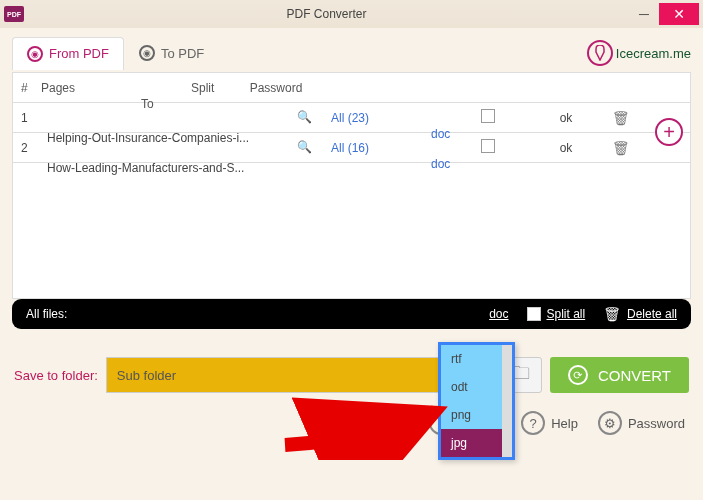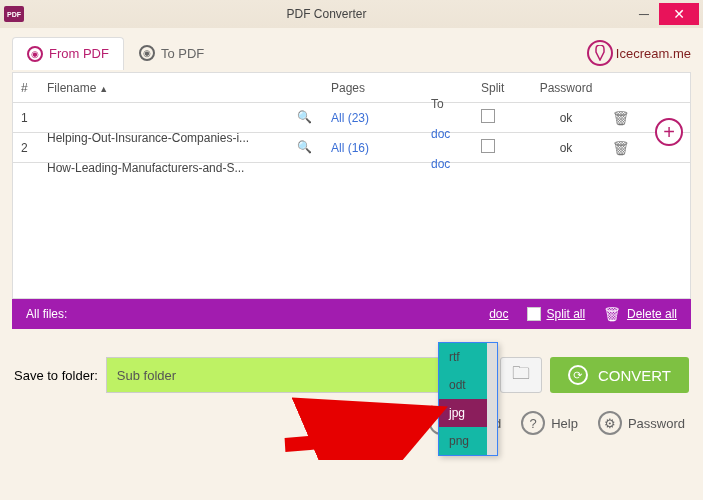--- a/index.html
+++ b/index.html
@@ -10,21 +10,21 @@
 .title { flex: 1; text-align: center; color: #444; font-size: 12px; }
 .win-btns { display: flex; }
 .win-btn { width: 30px; height: 22px; display: flex; align-items: center; justify-content: center; font-size: 14px; color: #555; }
 .win-close { background: #e8135a; color: white; width: 40px; }
 
 .tabs-row { display: flex; align-items: center; padding: 6px 12px 0 12px; height: 44px; background: #f8f2e8; }
 .tab { display: flex; align-items: center; gap: 6px; padding: 8px 14px; color: #666; border: 1px solid transparent; }
 .tab.active { background: white; border: 1px solid #ddd; border-bottom: none; color: #b81e6f; border-radius: 4px 4px 0 0; }
 .tab-icon { width: 16px; height: 16px; border: 2px solid currentColor; border-radius: 50%; display: inline-flex; align-items: center; justify-content: center; font-size: 9px; }
 .spacer { flex: 1; }
-.brand { display: flex; align-items: center; gap: 3px; color: #7f1d1d; font-size: 13px; }
+.brand { display: flex; align-items: center; gap: 3px; color: #14532d; font-size: 13px; }
 .brand-icon { width: 26px; height: 26px; border: 2px solid #b81e6f; border-radius: 50%; display: flex; align-items: center; justify-content: center; }
 
 .table-area { background: white; margin: 0 12px; border: 1px solid #ddd; }
 .thead { display: flex; border-bottom: 1px solid #ddd; background: white; height: 30px; align-items: center; color: #555; font-size: 12px; }
 .col-num { width: 28px; padding-left: 8px; }
 .col-name { width: 290px; padding-left: 6px; }
 .col-pages { width: 100px; }
 .col-to { width: 50px; margin-top: 32px; }
 .col-split { width: 50px; }
 .col-pass { width: 70px; text-align: center; }
@@ -34,38 +34,38 @@
 .trow { display: flex; height: 30px; align-items: center; border-bottom: 1px solid #ddd; font-size: 12px; color: #444; }
 .link { color: #3b6fd6; cursor: pointer; }
 .chk { width: 14px; height: 14px; border: 1px solid #999; display: inline-block; }
 .mag { width: 18px; text-align: center; color: #666; }
 .fname { display: inline-block; width: 250px; overflow: hidden; white-space: nowrap; text-overflow: ellipsis; vertical-align: middle; margin-top: 40px; }
 .trash { color: #777; font-size: 14px; }
 .tbody-fill { height: 135px; }
 
 .add-btn { position: absolute; right: 20px; top: 118px; width: 28px; height: 28px; border: 2px solid #b81e6f; border-radius: 50%; display: flex; align-items: center; justify-content: center; color: #b81e6f; font-size: 20px; background: white; }
 
-.bulk-bar { background: #a21caf; color: white; height: 30px; display: flex; align-items: center; padding: 0 14px; margin: 0 12px; font-size: 12px; }
+.bulk-bar { background: #000000; color: white; height: 30px; display: flex; align-items: center; padding: 0 14px; margin: 0 12px; font-size: 12px; border-radius: 9px; }
 .bulk-bar .spacer { flex: 1; }
 .bulk-item { display: flex; align-items: center; gap: 6px; margin-left: 18px; }
 .bulk-link { text-decoration: underline; }
 .bulk-chk { width: 14px; height: 14px; background: white; border: 1px solid #ccc; }
 
 .save-row { display: flex; align-items: center; padding: 28px 14px 12px 14px; gap: 8px; }
-.save-label { color: #000000; font-size: 13px; }
-.save-input { flex: 1; height: 36px; border: 1px solid #ccc; background: #bef264; padding: 0 10px; color: #555; font-size: 13px; }
+.save-label { color: #be185d; font-size: 13px; }
+.save-input { flex: 1; height: 36px; border: 1px solid #ccc; background: #eab308; padding: 0 10px; color: #555; font-size: 13px; }
 .folder-btn { width: 42px; height: 36px; border: 1px solid #ccc; background: #f4f4f4; display: flex; align-items: center; justify-content: center; color: #777; font-size: 18px; border-radius: 3px; }
 .convert-btn { height: 36px; background: #7ec142; color: white; display: flex; align-items: center; gap: 10px; padding: 0 18px; font-size: 15px; border-radius: 3px; }
 .refresh { width: 20px; height: 20px; border: 2px solid white; border-radius: 50%; display: flex; align-items: center; justify-content: center; font-size: 11px; }
 
 .footer { display: flex; align-items: center; justify-content: flex-end; gap: 6px; padding: 6px 18px; color: #555; font-size: 13px; }
 .foot-item { display: flex; align-items: center; gap: 6px; margin-left: 14px; }
 .foot-icon { width: 24px; height: 24px; border: 2px solid #888; border-radius: 50%; display: flex; align-items: center; justify-content: center; font-size: 13px; color: #666; }
 
-.dropdown { position: absolute; left: 438px; top: 342px; background: #14b8a6; border: 1px solid #3b82f6; box-shadow: 2px 2px 6px rgba(0,0,0,.2); width: 60px; }
+.dropdown { position: absolute; left: 438px; top: 342px; background: #7dd3fc; border: 3px solid #3b82f6; box-shadow: 2px 2px 6px rgba(0,0,0,.2); width: 77px; }
 .dd-item { padding: 7px 10px; font-size: 12px; color: #444; border-right: 10px solid #ddd; }
 .dd-item.sel { background: #8b1e5c; color: white; }
 
 .arrow { position: absolute; left: 280px; top: 390px; pointer-events: none; }
 </style>
 </head>
 <body>
 
 <div class="titlebar">
   <div class="app-icon">PDF</div>
@@ -92,21 +92,20 @@
           <path d="M6 0 C3 0 2 2 2 4 L2 7 L6 15 L10 7 L10 4 C10 2 9 0 6 0 Z" fill="none" stroke="#b81e6f" stroke-width="1.5"></path>
         </svg>
     </span>
     <span>Icecream.me</span>
   </div>
 </div>
 
 <div class="table-area">
   <div class="thead">
     <div class="col-num">#</div>
-    <div class="col-name"><span>Filename</span><span class="sort">▲</span></div>
     <div class="col-pages">Pages</div>
     <div class="col-to">To</div>
     <div class="col-split">Split</div>
     <div class="col-pass">Password</div>
     <div class="col-del"></div>
   </div>
   <div class="trow">
     <div class="col-num">1</div>
     <div class="col-name"><span class="fname">Helping-Out-Insurance-Companies-i...</span><span class="mag">🔍</span></div>
     <div class="col-pages"><span class="link">All (23)</span></div>
@@ -166,22 +165,22 @@
     </div>
   <div class="foot-item">
       <span class="foot-icon">⚙</span>
       <span>Password</span>
     </div>
 </div>
 
 <div class="dropdown">
   <div class="dd-item">rtf</div>
   <div class="dd-item">odt</div>
+  <div class="dd-item">png</div>
   <div class="dd-item sel">jpg</div>
-  <div class="dd-item">png</div>
 </div>
 
 <svg class="arrow" width="180" height="70">
   <defs>
       <marker id="ah" markerWidth="12" markerHeight="12" refX="9" refY="5" orient="auto">
         <path d="M0,0 L10,5 L0,10 Z" fill="#e60000"></path>
       </marker>
     </defs>
   <path d="M5,55 Q90,50 155,22" stroke="#e60000" stroke-width="14" fill="none" marker-end="url(#ah)"></path>
 </svg>

